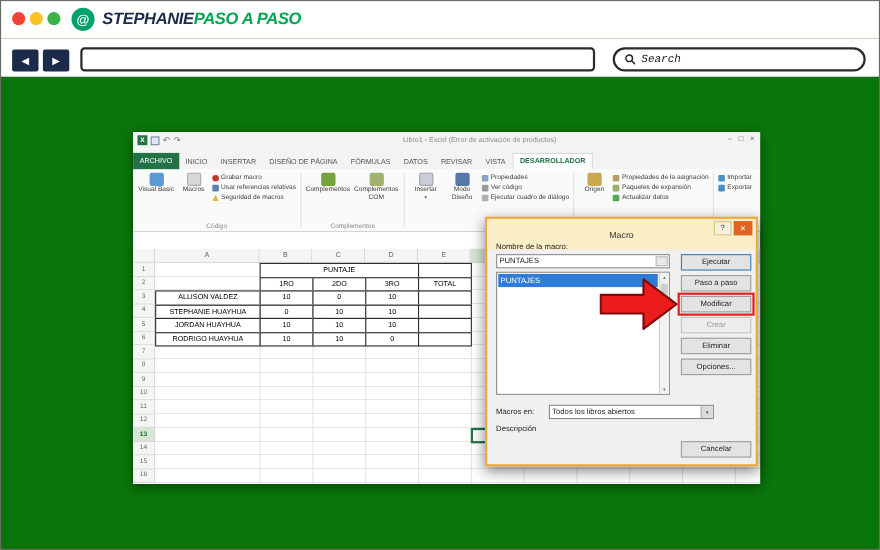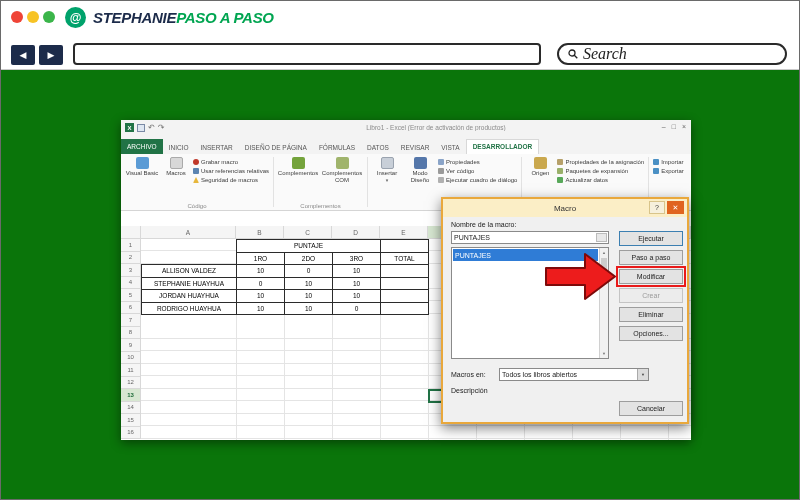--- a/index.html
+++ b/index.html
@@ -17,21 +17,21 @@
   .brand .b2{color:#00a551}
 
   
   .navbar{position:absolute;left:0;top:34px;width:100%;height:34px;background:#fff;border-bottom:1px solid #c9c9c9}
   .navbtn{position:absolute;top:44px;width:24px;height:20px;background:#1c2b4a;border-radius:2px;color:#fff;
           font-size:9px;display:flex;align-items:center;justify-content:center;cursor:pointer}
   .addr{position:absolute;left:72px;top:42px;width:468px;height:22px;border:2px solid #2a2a2a;border-radius:4px;
         background:#fff;box-sizing:border-box;font-size:10px;padding:0 6px;outline:none}
   .searchbox{position:absolute;left:556px;top:42px;width:230px;height:22px;border:2px solid #2a2a2a;border-radius:11px;
              background:#fff;box-sizing:border-box;display:flex;align-items:center;gap:5px;padding:0 9px}
-  .search-text{font-family:Liberation Serif, serif;font-style:italic;font-size:16px;color:#222}
+  .search-text{font-family:Liberation Mono, monospace;font-style:italic;font-size:10px;color:#222}
 
   
   .xl{position:absolute;left:120px;top:119px;width:570px;height:320px;background:#fff;
       box-shadow:0 3px 10px rgba(0,0,0,.45);font-size:7px;color:#333}
   .xl-title{position:absolute;left:0;top:0;width:100%;height:16px;background:#f3f3f3}
   .qat{position:absolute;left:4px;top:3px;display:flex;gap:3px;align-items:center}
   .xl-logo{width:9px;height:9px;background:#217346;color:#fff;font-size:6px;font-weight:bold;
            display:flex;align-items:center;justify-content:center}
   .save-ic{width:8px;height:8px;background:#dfe7f2;border:1px solid #7a8aa5;box-sizing:border-box}
   .qglyph{font-size:8px;color:#777;line-height:9px}
@@ -76,21 +76,21 @@
           background:repeating-linear-gradient(to bottom,transparent 0,transparent 11.5px,#e4e4e4 11.5px,#e4e4e4 12.5px)}
   .cell{position:absolute;border:1px solid #2b2b2b;box-sizing:border-box;display:flex;align-items:center;
         justify-content:center;font-size:6.5px;color:#000;background:#fff;z-index:2}
   .selcell{position:absolute;left:307px;top:163px;width:50px;height:14px;border:2px solid #217346;
            box-sizing:border-box;z-index:3}
 
   
   .dlg{position:absolute;left:440px;top:196px;width:248px;height:227px;background:#f0f0f0;
        border:2px solid #e9a83c;box-shadow:0 4px 12px rgba(0,0,0,.5);box-sizing:border-box;
        font-size:7px;color:#222;z-index:20}
-  .dlg-title{position:absolute;left:0;top:0;right:0;height:18px;background:#fbeec6;
+  .dlg-title{position:absolute;left:0;top:0;right:0;height:28px;background:#fbeec6;
              display:flex;align-items:center;justify-content:center;font-size:8px;color:#333}
   .dlg-help{position:absolute;right:22px;top:2px;width:16px;height:13px;background:#f6f0dc;border:1px solid #d8c48a;
             box-sizing:border-box;display:flex;align-items:center;justify-content:center;font-size:7px;cursor:pointer}
   .dlg-close{position:absolute;right:3px;top:2px;width:17px;height:13px;background:#e0641f;color:#fff;
              display:flex;align-items:center;justify-content:center;font-size:7px;cursor:pointer}
   .dlbl{position:absolute;font-size:7px;color:#1a1a1a}
   .dinput{position:absolute;left:8px;top:32px;width:158px;height:13px;background:#fff;border:1px solid #8a8a8a;
           box-sizing:border-box;display:flex;align-items:center;padding:0 2px;font-size:7px}
   .dinput .rangeic{position:absolute;right:1px;top:1px;width:11px;height:9px;background:#e8e8e8;border:1px solid #bbb;box-sizing:border-box}
   .dlist{position:absolute;left:8px;top:48px;width:158px;height:112px;background:#fff;border:1px solid #8a8a8a;box-sizing:border-box}

